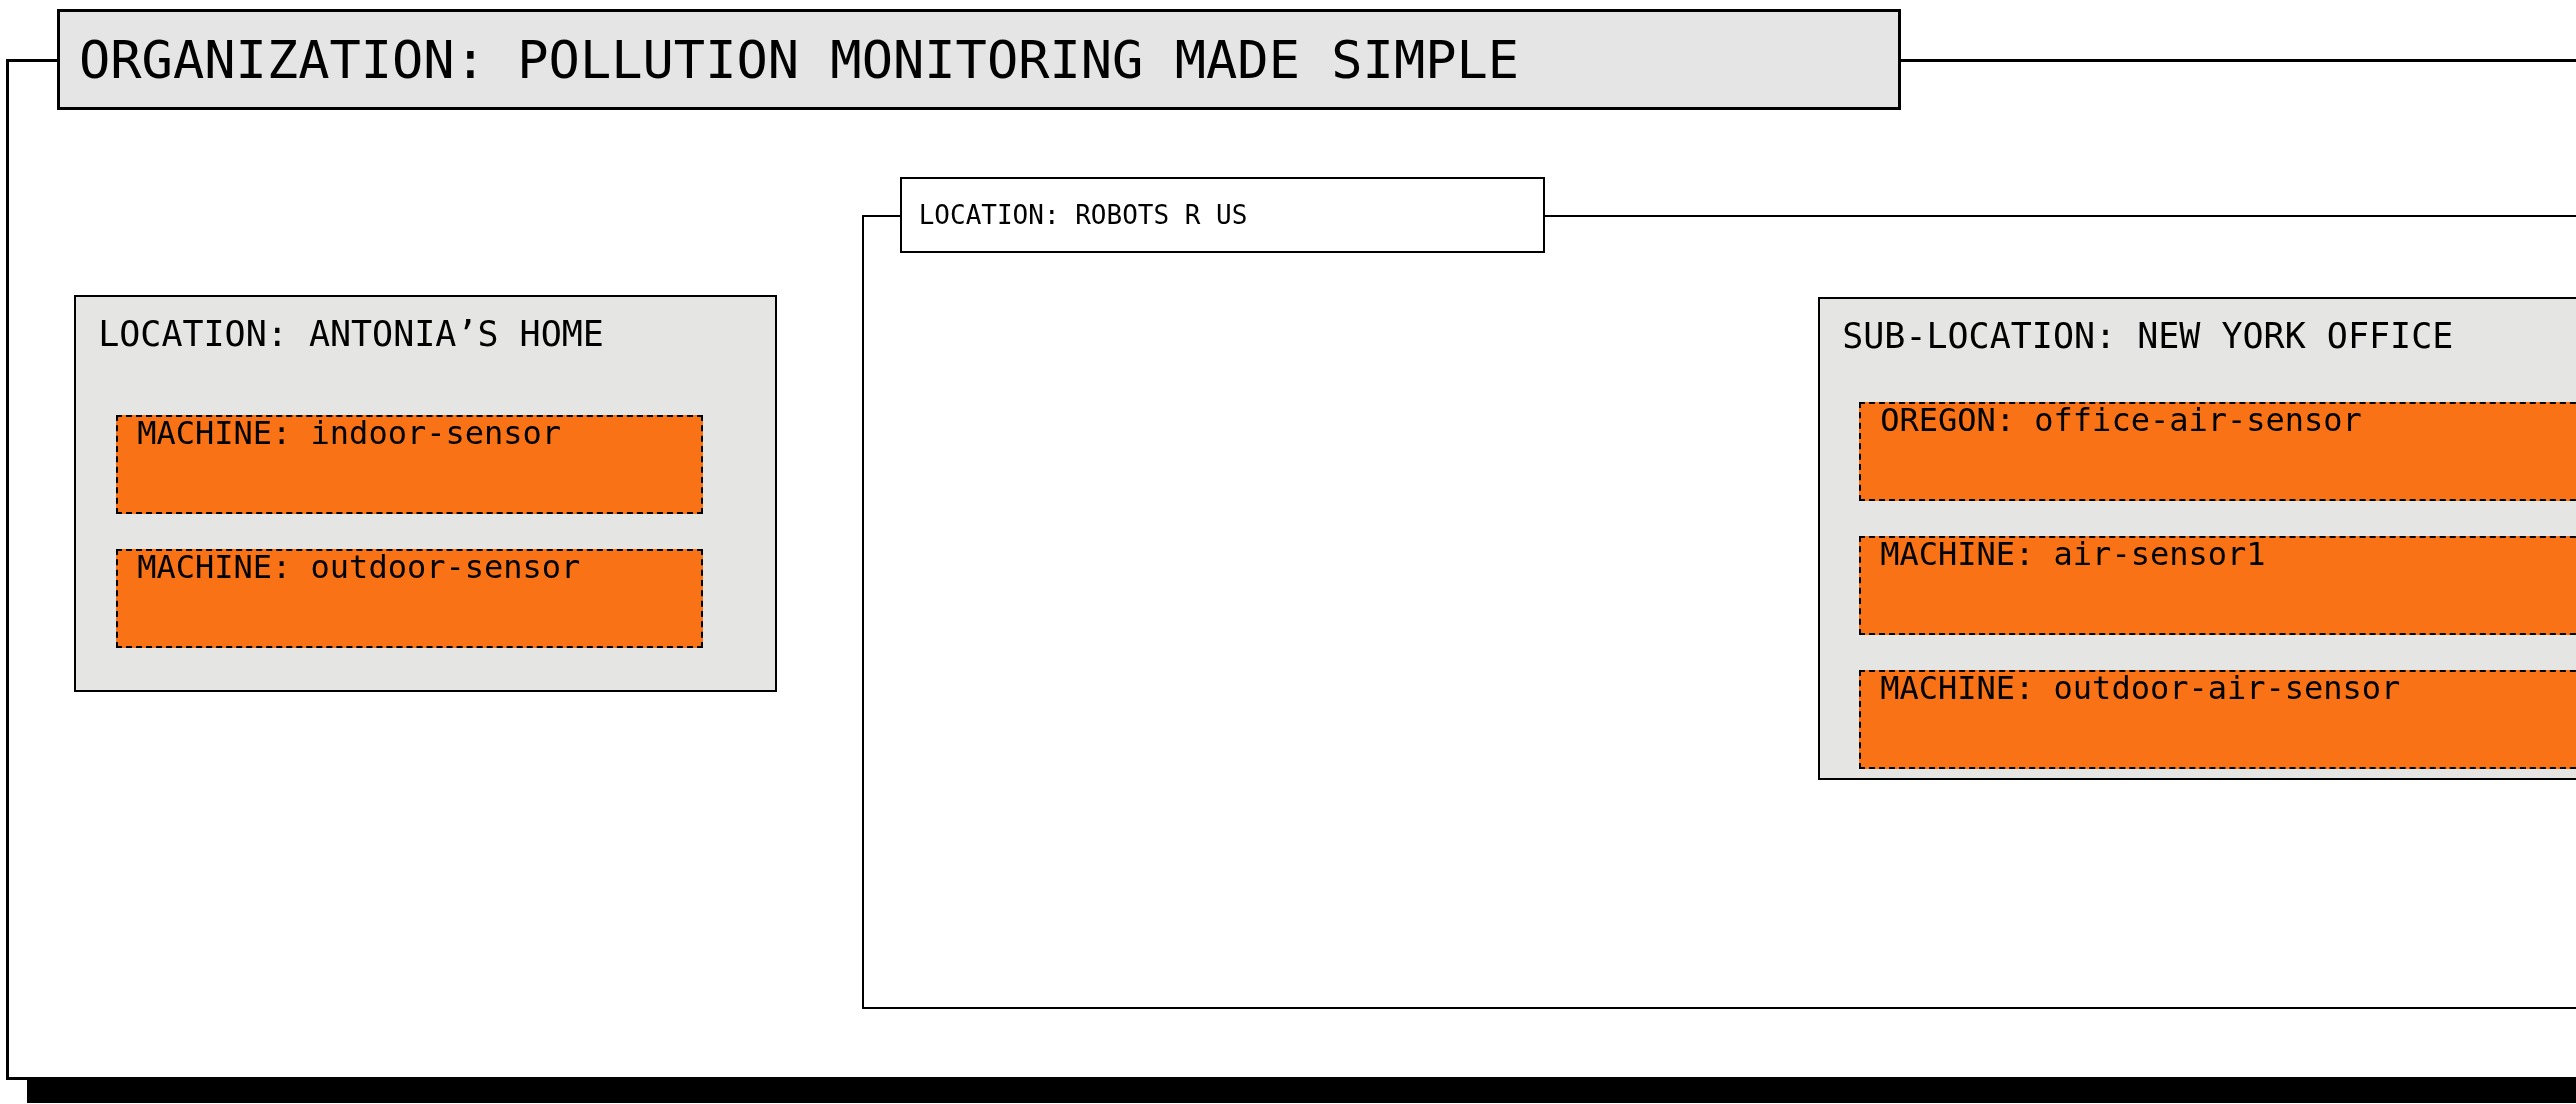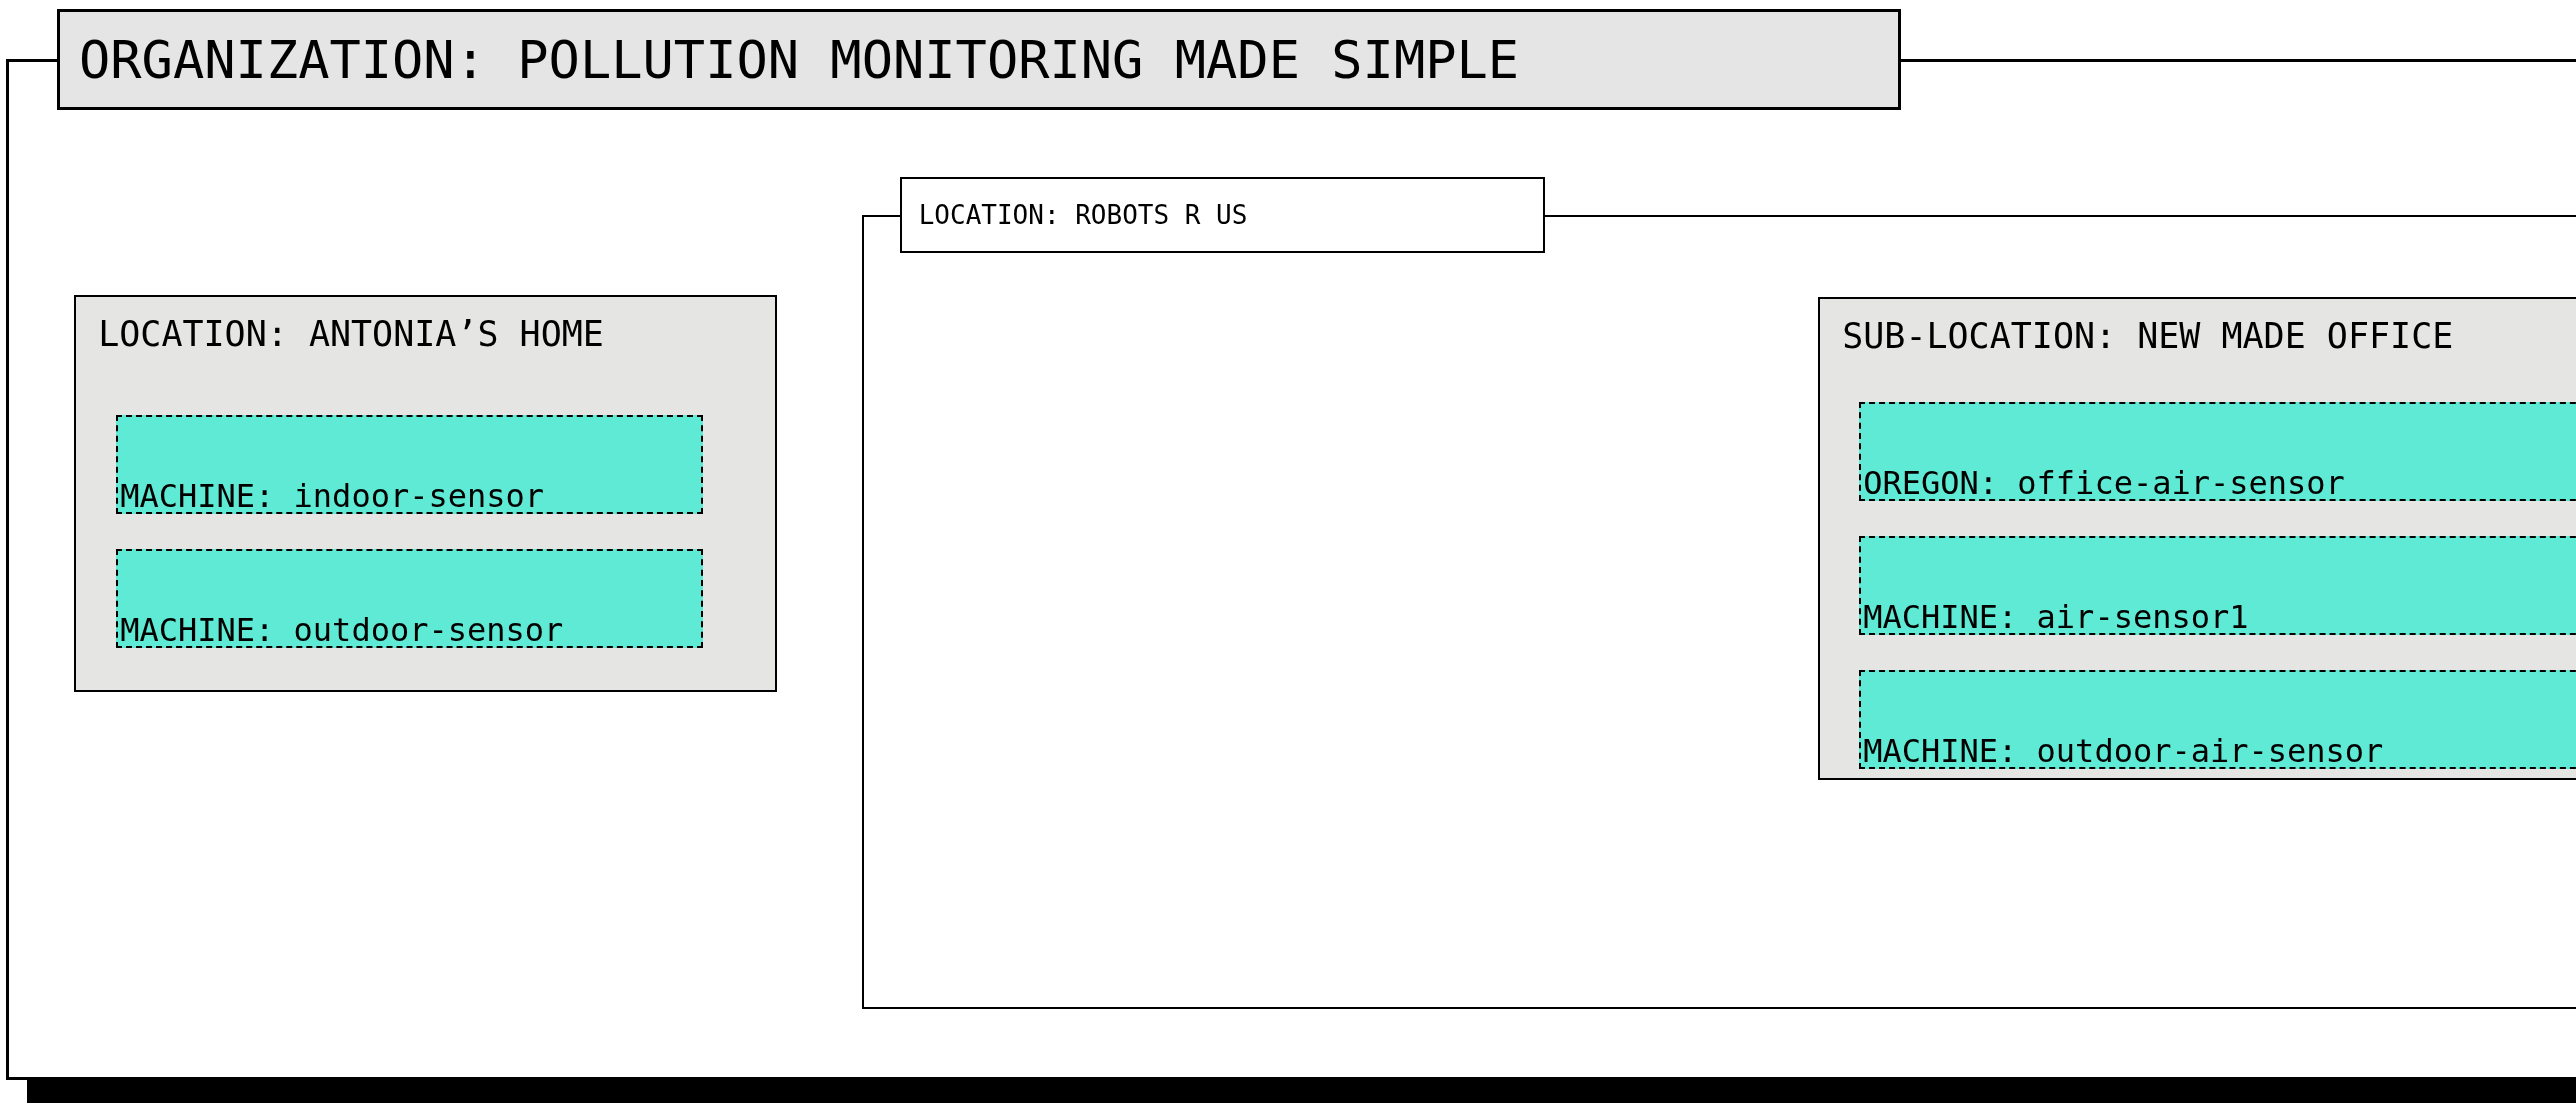--- a/index.html
+++ b/index.html
@@ -106,26 +106,26 @@
   #loc-robots-title-box .ttl {
     font-size: 26px;
     line-height: 1;
     white-space: nowrap;
   }
 
   
   .machine-box {
     position: absolute;
     box-sizing: border-box;
-    background: #5eead4;
+    background: #f97316;
     border: 2.6px dashed #000000;
     z-index: 3;
     display: flex;
-    align-items: flex-end;
-    padding-left: 2px;
+    align-items: flex-start;
+    padding-left: 19px;
   }
   .machine-box .mlabel {
     font-size: 32px;
     line-height: 1;
     white-space: nowrap;
   }
 </style>
 </head>
 <body>
 
@@ -146,21 +146,21 @@
   </div>
 
   <div id="loc-robots" style="left:853px; top:153px;">
 
     <div id="loc-robots-title-box">
       <span class="ttl">LOCATION: ROBOTS R US</span>
     </div>
 
 
     <div class="loc-panel" style="left:954px; top:80px; width:907px; height:483px;">
-      <div class="panel-heading">SUB-LOCATION: NEW MADE OFFICE</div>
+      <div class="panel-heading">SUB-LOCATION: NEW YORK OFFICE</div>
 
       <div class="machine-box" style="left:39px; top:103px; width:827px; height:99px;">
         <span class="mlabel">OREGON: office-air-sensor</span>
       </div>
 
       <div class="machine-box" style="left:39px; top:237px; width:827px; height:99px;">
         <span class="mlabel">MACHINE: air-sensor1</span>
       </div>
 
       <div class="machine-box" style="left:39px; top:371px; width:827px; height:99px;">

